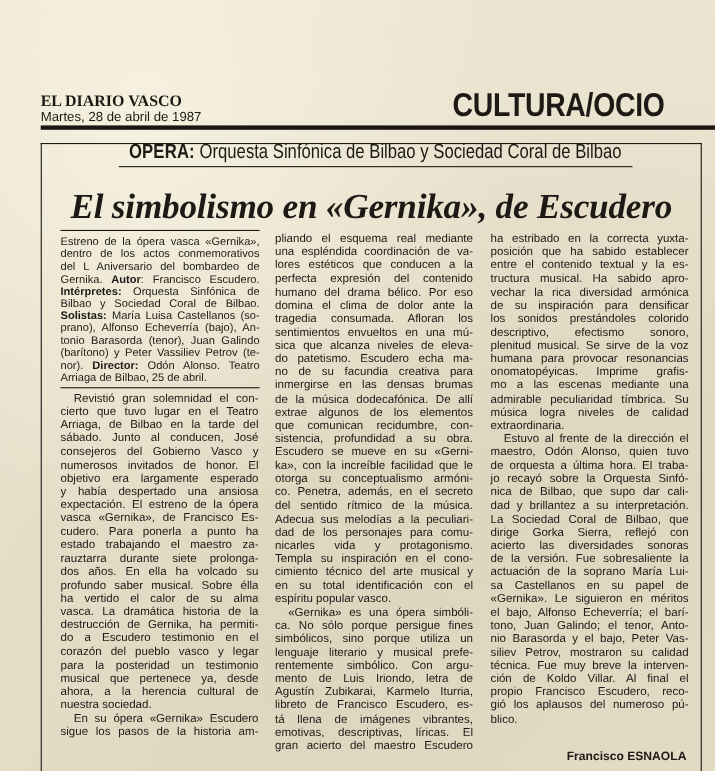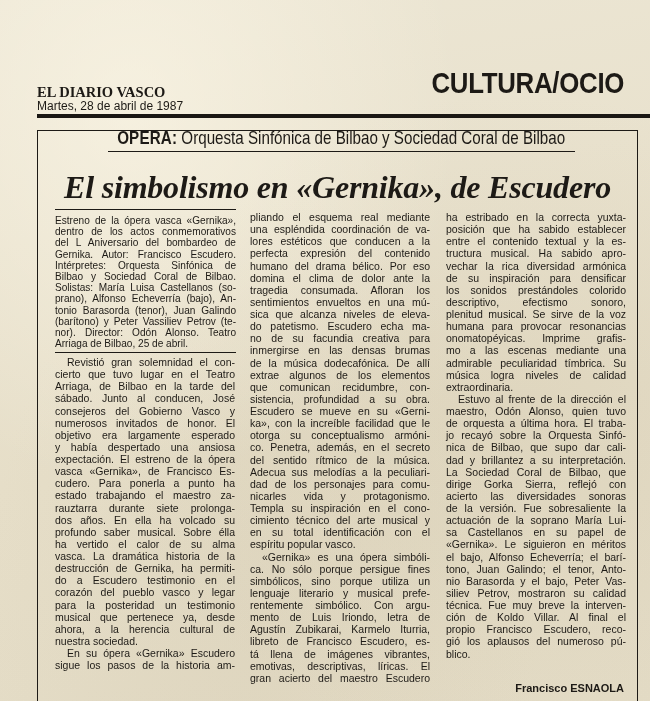--- a/index.html
+++ b/index.html
@@ -19,22 +19,22 @@
   
   .mast-name {
     left: 37px; top: 85px;
     font-family: "Liberation Serif", serif; font-weight: bold;
     font-size: 14.5px; letter-spacing: 0px; line-height: 15px;
   }
   .mast-date {
     left: 37px; top: 100px; font-size: 12px; line-height: 13px;
   }
   .section-wrap {
-    left: 380px; top: 66px; width: 264px; height: 34px;
-    display: flex; justify-content: center; align-items: center;
+    left: 380px; top: 79px; width: 264px; height: 34px;
+    display: flex; justify-content: flex-start; align-items: center;
   }
   .section-title {
     display: inline-block; font-weight: bold; font-size: 30px; line-height: 32px;
     transform: scaleX(0.86); transform-origin: right center; white-space: nowrap;
     letter-spacing: -0.3px;
   }
   .header-rule {
     left: 37px; top: 114px; width: 613px; height: 4px; background: #1a1713;
   }
 
@@ -64,21 +64,21 @@
     font-size: 32px; line-height: 36px; letter-spacing: -0.2px;
   }
 
   
   .credits {
     left: 55px; top: 209px; width: 181px; height: 137px;
     border-top: 1.3px solid #1d1a16; border-bottom: 1.3px solid #1d1a16;
     padding-top: 5px; font-size: 10.1px;
   }
   .credits .ln { height: 11.2px; line-height: 11.2px; }
-  .credits .b { font-weight: normal; }
+  .credits .b { font-weight: bold; }
 
   
   .col { width: 180px; font-size: 10.5px; }
   .col .ln { height: 12.13px; line-height: 12.13px; }
   .col0 { left: 55px; top: 356px; }
   .col1 { left: 250px; top: 211px; }
   .col2 { left: 446px; top: 211px; }
 
   .ln {
     white-space: nowrap; text-align: justify; text-align-last: justify;

